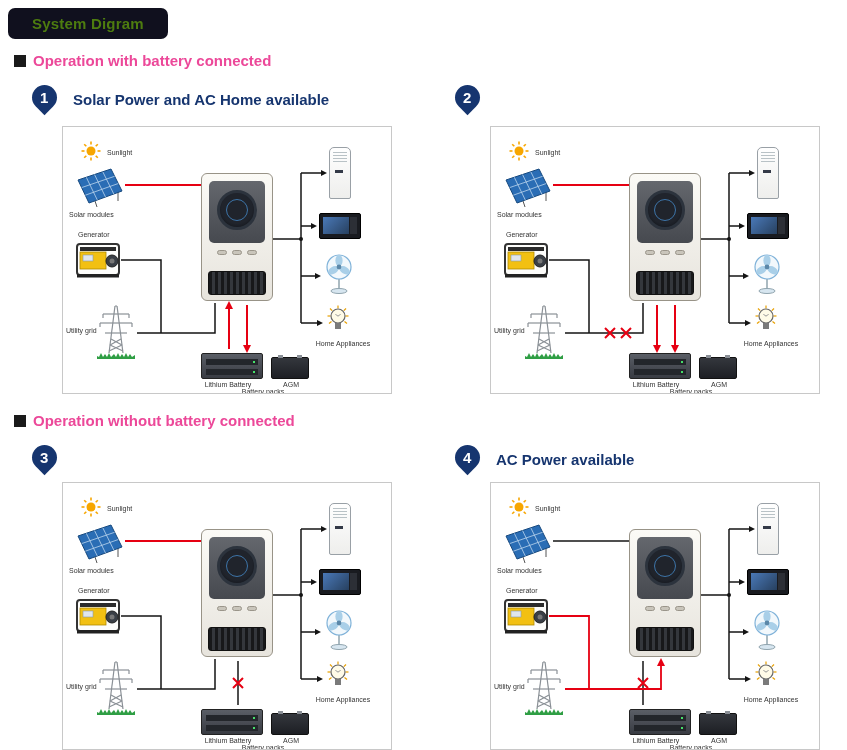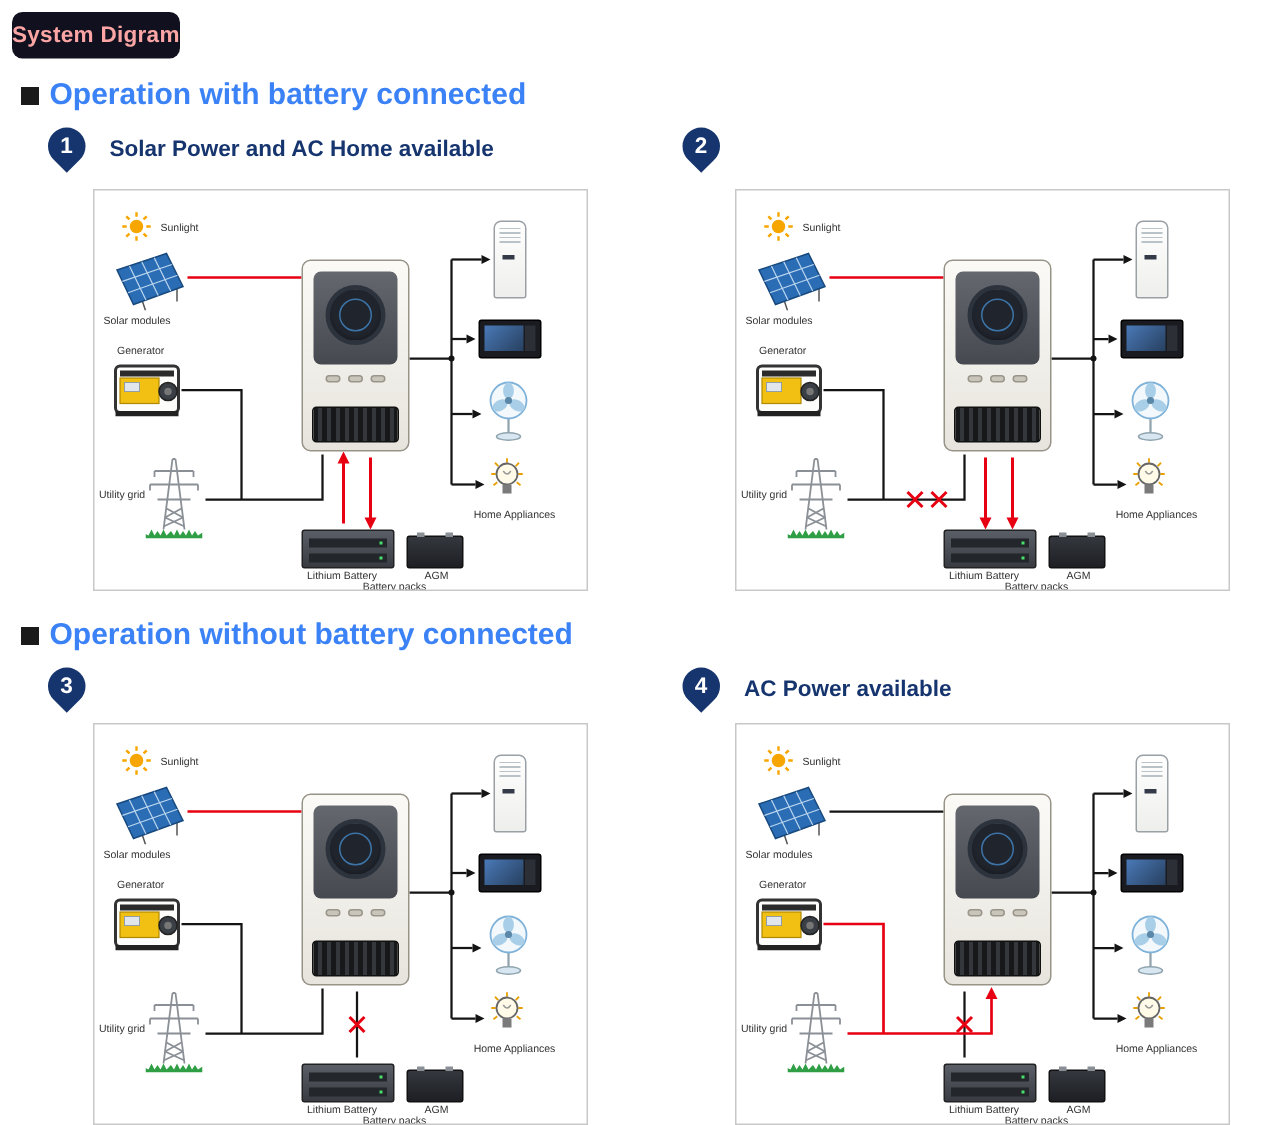--- a/index.html
+++ b/index.html
@@ -5,28 +5,28 @@
   * { margin:0; padding:0; box-sizing:border-box; }
   html,body { background:#ffffff; }
   body {
     width:847px; height:750px; position:relative; overflow:hidden;
     font-family:"Liberation Sans", sans-serif; color:#111;
   }
 
   
   .badge {
     position:absolute; left:8px; top:8px;
-    background:#10101e; color:#fca5a5; font-weight:bold; font-size:15px;
-    padding:7px 0; border-radius:7px; letter-spacing:.2px;
+    background:#10101e; color:#4d7c0f; font-weight:bold; font-size:15px;
+    padding:7px 24px; border-radius:7px; letter-spacing:.2px;
   }
 
   
   .section-heading {
     position:absolute; display:flex; align-items:center; gap:7px;
-    font-size:20px; font-weight:bold; color:#3b82f6;
+    font-size:15px; font-weight:bold; color:#ec4899;
   }
   .section-heading .bullet { width:12px; height:12px; background:#1a1a1a; display:inline-block; }
   #sec1 { left:14px; top:52px; }
   #sec2 { left:14px; top:412px;align-items:center; }
 
   
   .panel-title { position:absolute; display:flex; align-items:center; gap:16px; height:30px; }
   .pin {
     width:25px; height:25px; background:#16356f;
     border-radius:50% 50% 50% 0; transform:rotate(-45deg);

